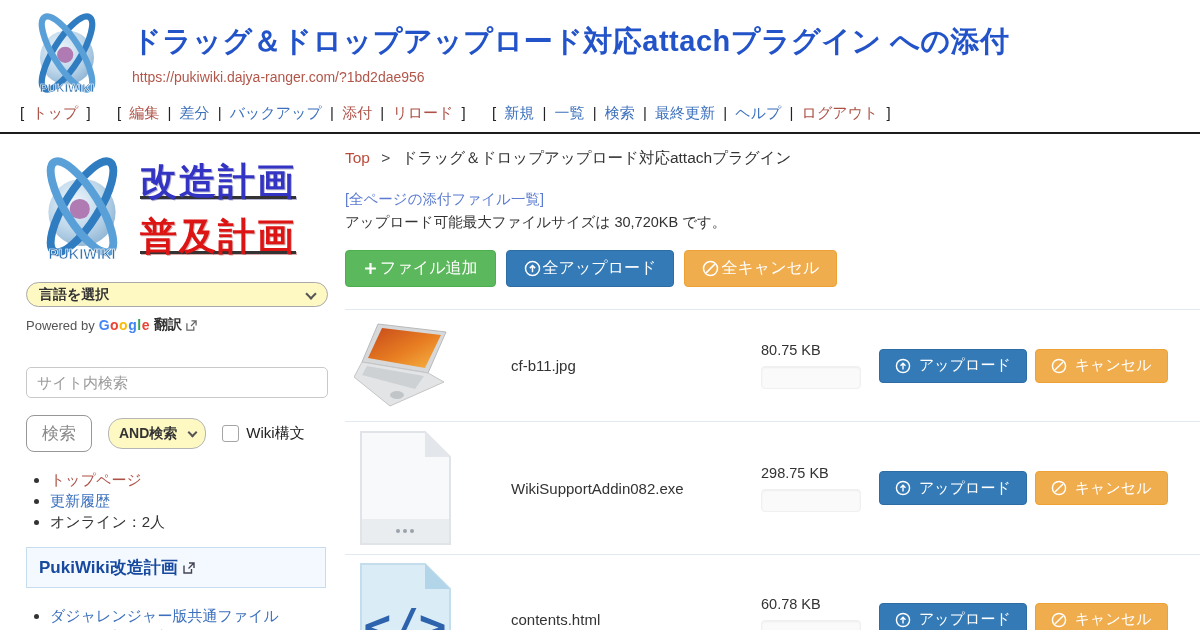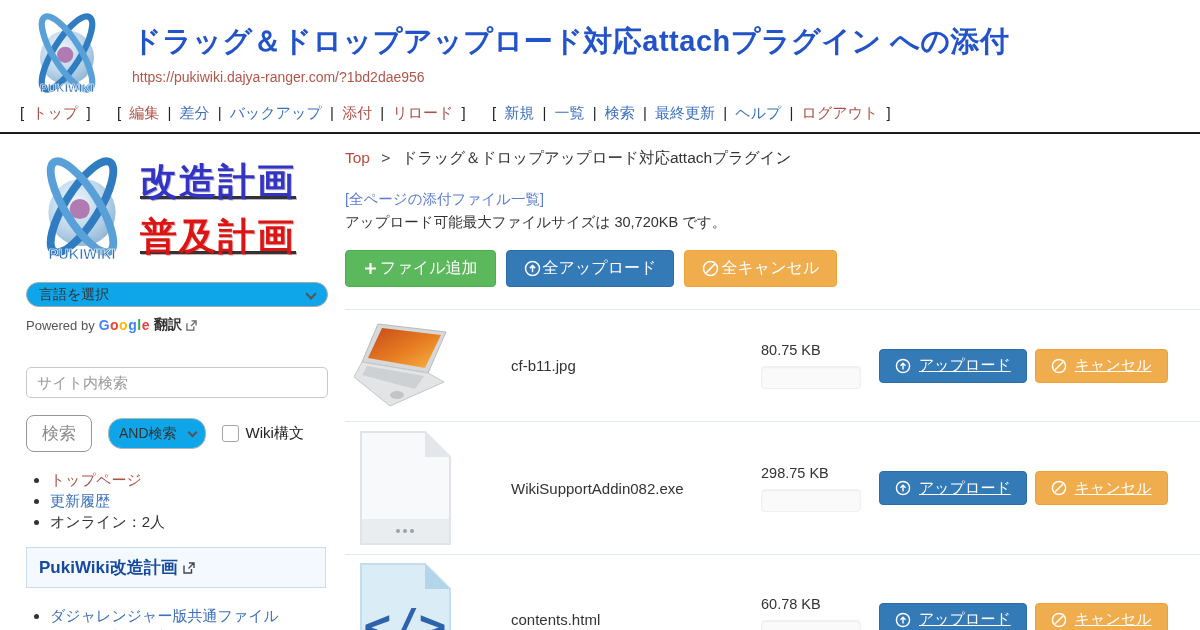--- a/index.html
+++ b/index.html
@@ -30,22 +30,22 @@
   .main { flex:1; padding-top:14px; min-width:0; }
 
   
   .side-logo { display:flex; align-items:center; }
   .side-logo svg { width:112px; height:122px; flex:0 0 auto; }
   .side-logo-text { margin-left:2px; font-weight:900; font-size:37px; line-height:1.5;
                     letter-spacing:2px; white-space:nowrap;text-decoration:underline; }
   .slt-blue { color:#3434c4; text-shadow:1px 1px 0 rgba(40,40,120,.35); }
   .slt-red  { color:#dd1414; text-shadow:1px 1px 0 rgba(140,20,20,.35); }
 
-  .fake-select { position:relative; border:1px solid #a9a9a9; background:#0ea5e9;
-                 color:#333; display:flex; align-items:center; }
+  .fake-select { position:relative; border:1px solid #a9a9a9; background:#fef9c3;
+                 color:#333; display:flex; align-items:center;font-weight:bold; }
   .chev { width:8px; height:8px; border-right:2px solid #555; border-bottom:2px solid #555;
           transform:rotate(45deg); position:absolute; right:12px; top:7px; }
   .lang-select { margin-top:12px; height:25px; border-radius:13px; padding:0 12px;
                  font-size:14px; width:302px; }
   .powered { margin-top:9px; font-size:13px; color:#555; display:flex; align-items:center; gap:4px; }
   .google-word { font-size:14px; font-weight:bold; letter-spacing:0.5px; }
   .g-1{color:#4285F4}.g-2{color:#EA4335}.g-3{color:#FBBC05}.g-4{color:#4285F4}.g-5{color:#34A853}.g-6{color:#EA4335}
   .powered .jp { color:#333; font-size:14px; font-weight:bold; }
   .ext-ico { display:inline-block; vertical-align:1px; }
 
@@ -98,21 +98,21 @@
   .name-cell { margin-left:54px; width:250px; font-size:15px; color:#333; flex:0 0 auto;
                word-break:break-all; }
   .size-cell { width:105px; flex:0 0 auto; }
   .size-text { font-size:14.5px; color:#333; }
   .progress { margin-top:8px; width:100px; height:23px; background:#fafafa;
               border:1px solid #f0f0f0; border-radius:4px;
               box-shadow:inset 0 1px 2px rgba(0,0,0,.05); }
   .btn-cell { margin-left:13px; display:flex; gap:8px; align-items:center; }
   .rbtn { height:34px; display:inline-flex; align-items:center; gap:8px; padding:0 15px;
           border-radius:4px; color:#fff; font-size:15px; border:1px solid transparent;
-          font-family:inherit;text-decoration:underline; }
+          font-family:inherit; }
   .rbtn-blue   { background:#337ab7; border-color:#2e6da4; }
   .rbtn-orange { background:#f0ad4e; border-color:#eea236; }
 </style>
 </head>
 <body>
 
 <div class="header">
   <svg class="header-logo" viewBox="0 0 100 100">
     <defs>
       <radialGradient id="sph" cx="40%" cy="35%" r="70%">

